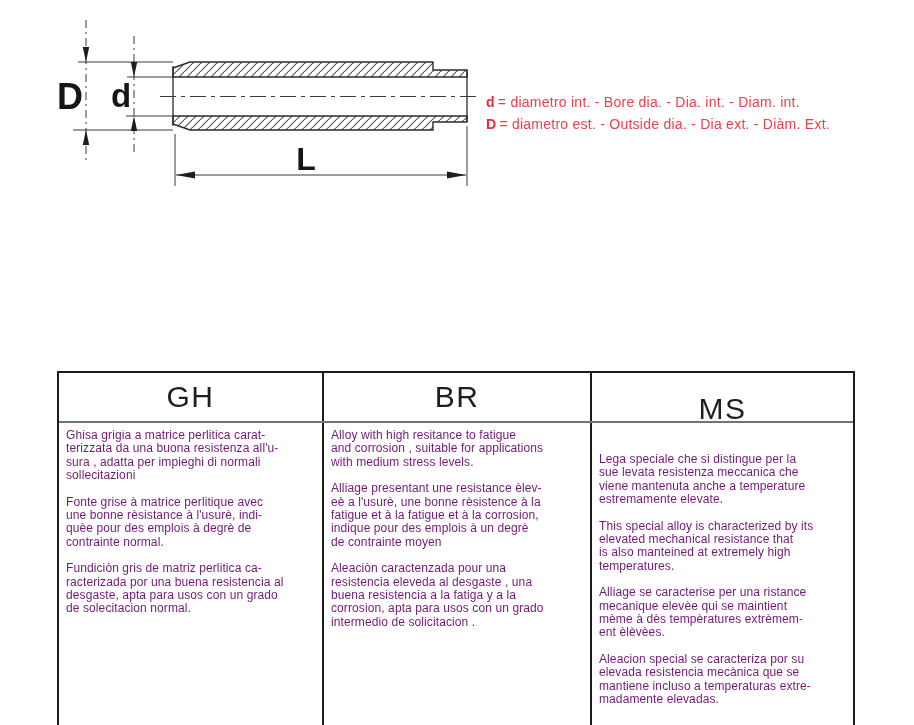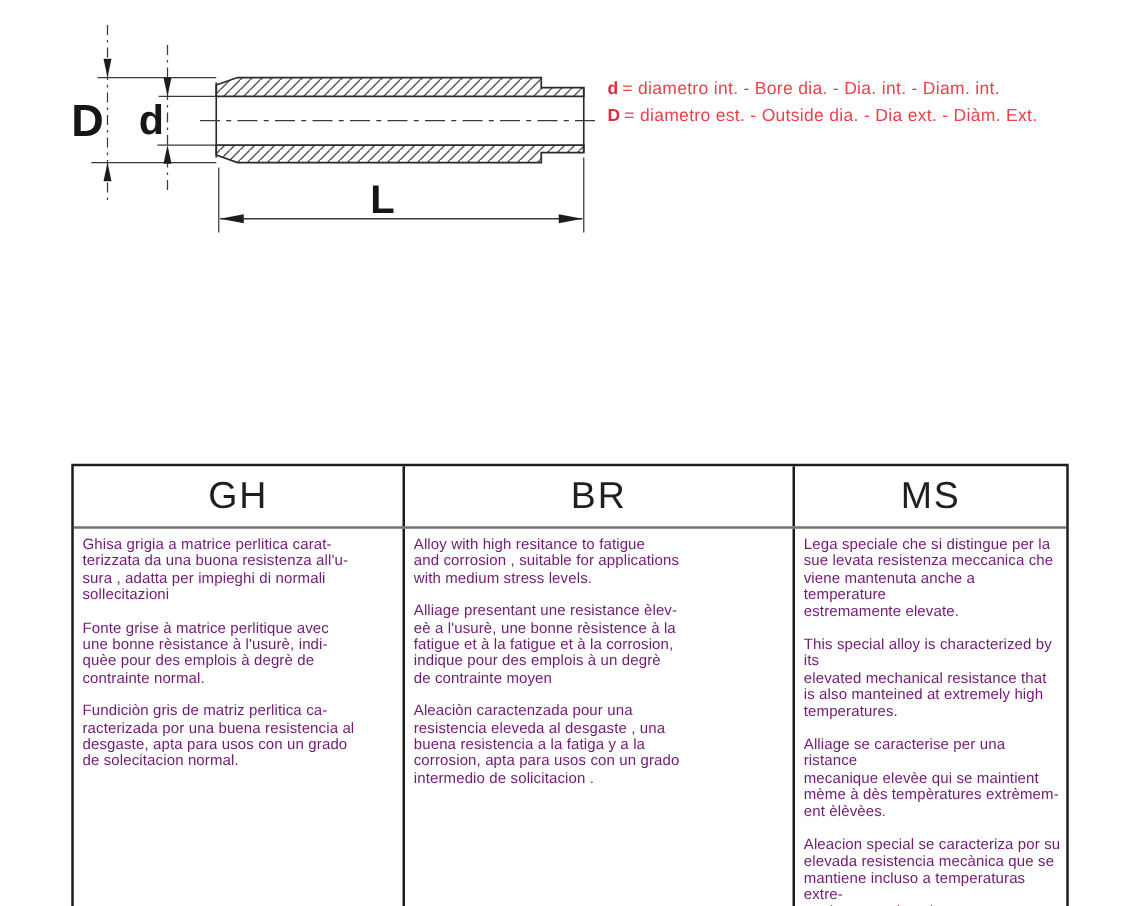--- a/index.html
+++ b/index.html
@@ -12,20 +12,21 @@
   .page { position: relative; width: 914px; height: 725px; background: #fff; }
 
   
   .drawing { position: absolute; left: 50px; top: 0; }
 
   
   .legend-item {
     position: absolute; left: 486px;
     color: #ee3e4c; font-size: 14px; letter-spacing: 0.25px;
     white-space: nowrap;
+    margin-top: 32px;
   }
   .legend-item .sym { font-weight: 700; color: #e62a3e; margin-right: 3px; }
   .legend-d { top: 62px; }
   .legend-D { top: 84px; }
   .legend-L { top: 134px; }
 
   
   .note {
     position: absolute; left: 57px; top: 228px; width: 820px;
     color: #ee3e4c; font-size: 14.5px; letter-spacing: 0.1px;
@@ -40,22 +41,22 @@
     background: #fff;
   }
   .thead { display: flex; border-bottom: 2px solid #737373; height: 48px; }
   .th {
     box-sizing: border-box;
     display: flex; align-items: center; justify-content: center;
     font-size: 30px; letter-spacing: 1.5px; color: #1f1f1f; font-weight: 400;
   }
   .tbody { display: flex; min-height: 276px; }
   .col-1 { width: 265px; border-right: 2px solid #1c1c1c; }
-  .col-2 { width: 312px; border-right: 2px solid #1c1c1c; }
-  .col-3 { flex: 1; }
+  .col-2 { width: 268px; border-right: 2px solid #1c1c1c; }
+  .col-3 { flex: 1; margin-top: 24px; }
   .td {
     box-sizing: border-box;
     padding: 6px 4px 22px 7px;
     font-size: 12px; line-height: 13.4px; color: #701a75;
     letter-spacing: 0.1px;
   }
   .td p { margin: 0 0 13px 0; white-space: pre-line; }
   .td p:last-child { margin-bottom: 0; }
 </style>
 </head>

